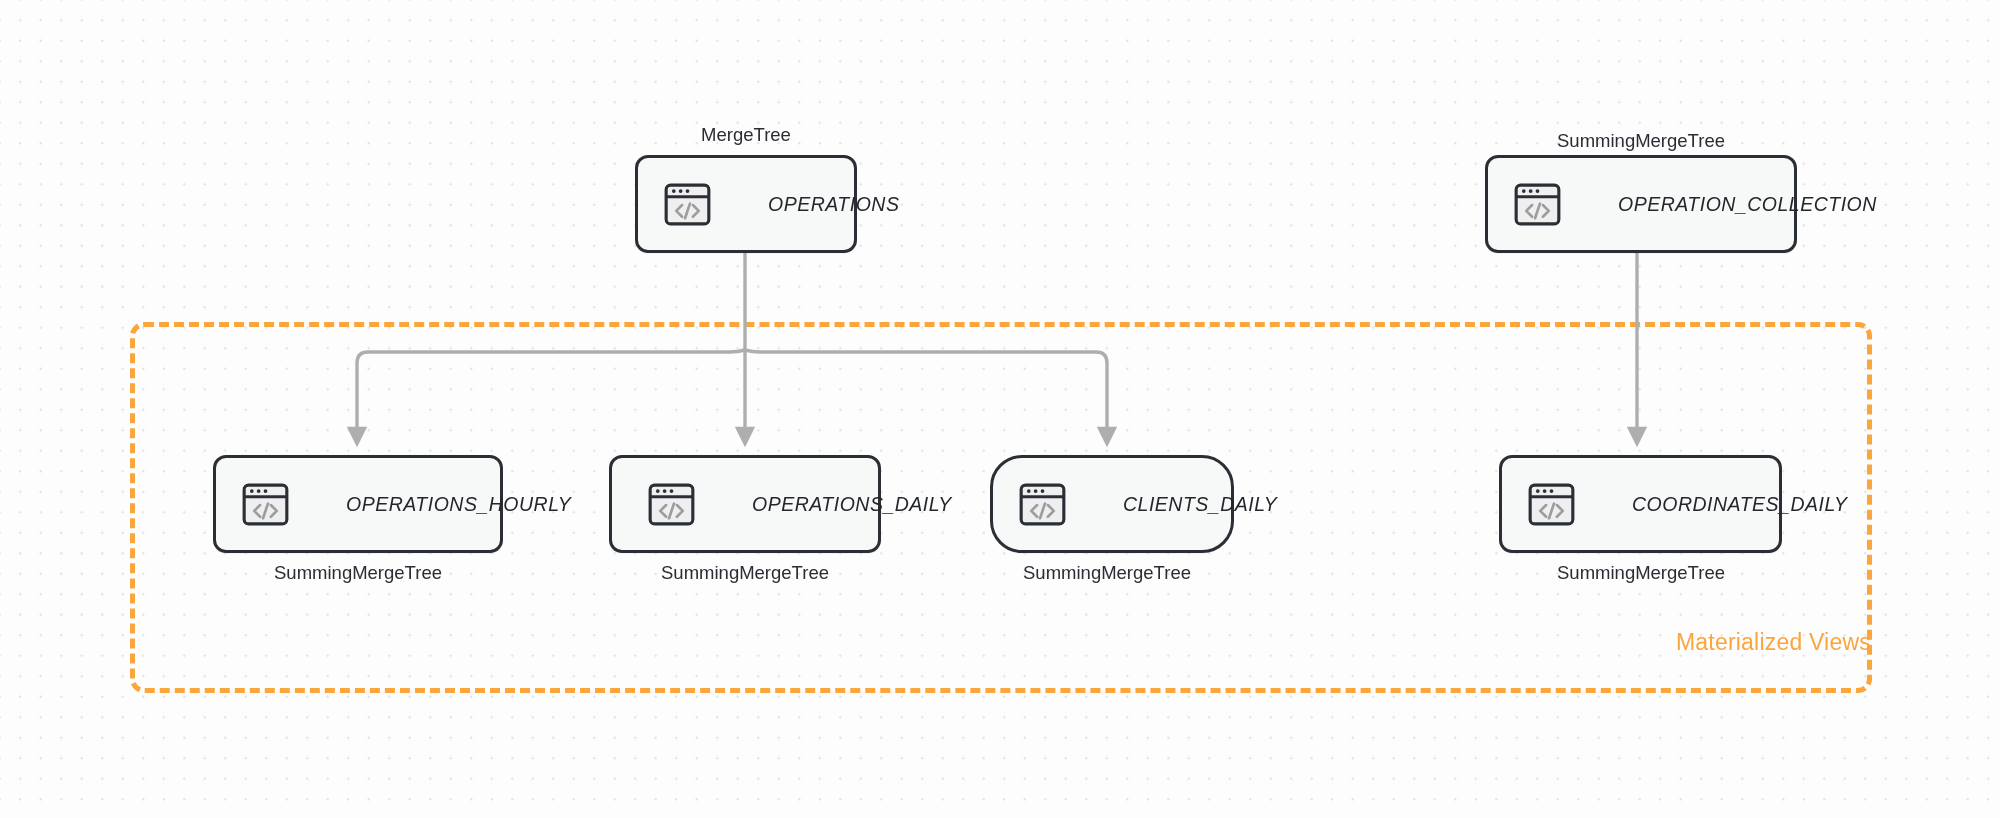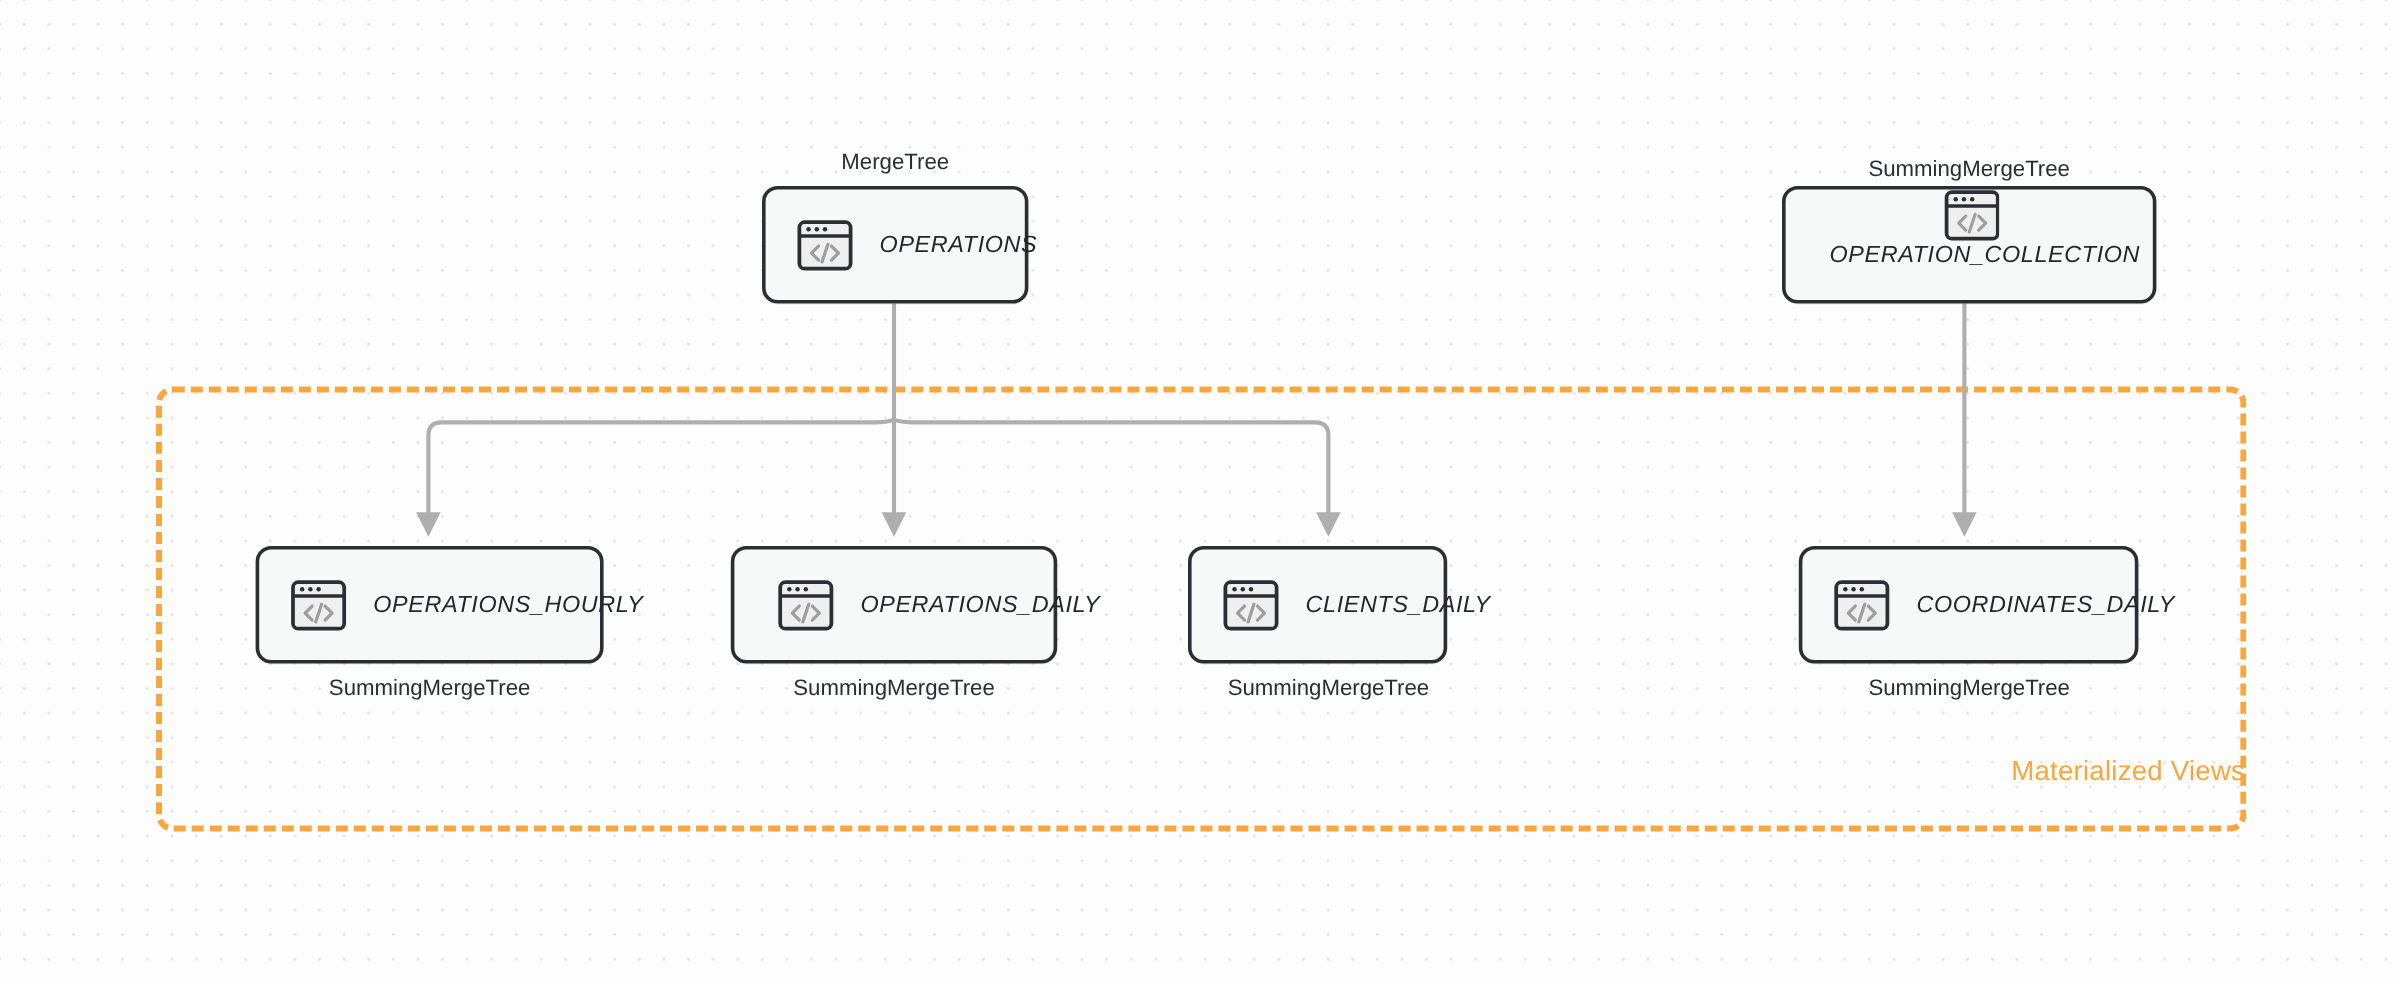--- a/index.html
+++ b/index.html
@@ -50,20 +50,21 @@
   .node {
     position: absolute;
     box-sizing: border-box;
     background: #f7f8f8;
     border: 3px solid #2b2f35;
     border-radius: 13px;
     display: flex;
     align-items: center;
     padding-left: 26px;
     box-shadow: 0 1px 0 rgba(0,0,0,0.04);
+    gap: 35px;
   }
   .node-icon {
     flex: 0 0 auto;
     width: 47px;
     height: 43px;
     margin-right: 22px;
   }
   .node-label {
     font-style: italic;
     font-size: 19.5px;
@@ -119,21 +120,21 @@
         <circle cx="24" cy="8.2" r="1.9" fill="#2b2f35"></circle>
         <path d="M 18.5 22.5 L 12.5 28.5 L 18.5 34.5" stroke="#9d9d9d" stroke-width="2.7" fill="none" stroke-linecap="round" stroke-linejoin="round"></path>
         <path d="M 29.5 22.5 L 35.5 28.5 L 29.5 34.5" stroke="#9d9d9d" stroke-width="2.7" fill="none" stroke-linecap="round" stroke-linejoin="round"></path>
         <path d="M 26.5 21 L 21.5 36" stroke="#9d9d9d" stroke-width="2.7" fill="none" stroke-linecap="round"></path>
       </svg>
     </span>
     <span class="node-label">OPERATIONS</span>
   </div>
 
   <div class="engine-caption" style="left:1641px; top:130px;">SummingMergeTree</div>
-  <div class="node" style="left:1485px; top:155px; width:312px; height:98px;flex-direction:column;">
+  <div class="node" style="left:1485px; top:155px; width:312px; height:98px;">
     <span class="node-icon">
       <svg viewBox="0 0 48 44" xmlns="http://www.w3.org/2000/svg">
         <rect x="2.2" y="2.2" width="43.6" height="39.6" rx="4.5" fill="#efefef" stroke="#2b2f35" stroke-width="3.2"></rect>
         <path d="M 2.2 14 L 45.8 14" stroke="#2b2f35" stroke-width="3"></path>
         <circle cx="10" cy="8.2" r="1.9" fill="#2b2f35"></circle>
         <circle cx="17" cy="8.2" r="1.9" fill="#2b2f35"></circle>
         <circle cx="24" cy="8.2" r="1.9" fill="#2b2f35"></circle>
         <path d="M 18.5 22.5 L 12.5 28.5 L 18.5 34.5" stroke="#9d9d9d" stroke-width="2.7" fill="none" stroke-linecap="round" stroke-linejoin="round"></path>
         <path d="M 29.5 22.5 L 35.5 28.5 L 29.5 34.5" stroke="#9d9d9d" stroke-width="2.7" fill="none" stroke-linecap="round" stroke-linejoin="round"></path>
         <path d="M 26.5 21 L 21.5 36" stroke="#9d9d9d" stroke-width="2.7" fill="none" stroke-linecap="round"></path>
@@ -169,21 +170,21 @@
         <circle cx="24" cy="8.2" r="1.9" fill="#2b2f35"></circle>
         <path d="M 18.5 22.5 L 12.5 28.5 L 18.5 34.5" stroke="#9d9d9d" stroke-width="2.7" fill="none" stroke-linecap="round" stroke-linejoin="round"></path>
         <path d="M 29.5 22.5 L 35.5 28.5 L 29.5 34.5" stroke="#9d9d9d" stroke-width="2.7" fill="none" stroke-linecap="round" stroke-linejoin="round"></path>
         <path d="M 26.5 21 L 21.5 36" stroke="#9d9d9d" stroke-width="2.7" fill="none" stroke-linecap="round"></path>
       </svg>
     </span>
     <span class="node-label">OPERATIONS_DAILY</span>
   </div>
   <div class="engine-caption" style="left:745px; top:562px;">SummingMergeTree</div>
 
-  <div class="node" style="left:990px; top:455px; width:216px; height:98px;">
+  <div class="node" style="left:990px; top:455px; width:244px; height:98px;border-radius:32px;">
     <span class="node-icon">
       <svg viewBox="0 0 48 44" xmlns="http://www.w3.org/2000/svg">
         <rect x="2.2" y="2.2" width="43.6" height="39.6" rx="4.5" fill="#efefef" stroke="#2b2f35" stroke-width="3.2"></rect>
         <path d="M 2.2 14 L 45.8 14" stroke="#2b2f35" stroke-width="3"></path>
         <circle cx="10" cy="8.2" r="1.9" fill="#2b2f35"></circle>
         <circle cx="17" cy="8.2" r="1.9" fill="#2b2f35"></circle>
         <circle cx="24" cy="8.2" r="1.9" fill="#2b2f35"></circle>
         <path d="M 18.5 22.5 L 12.5 28.5 L 18.5 34.5" stroke="#9d9d9d" stroke-width="2.7" fill="none" stroke-linecap="round" stroke-linejoin="round"></path>
         <path d="M 29.5 22.5 L 35.5 28.5 L 29.5 34.5" stroke="#9d9d9d" stroke-width="2.7" fill="none" stroke-linecap="round" stroke-linejoin="round"></path>
         <path d="M 26.5 21 L 21.5 36" stroke="#9d9d9d" stroke-width="2.7" fill="none" stroke-linecap="round"></path>

